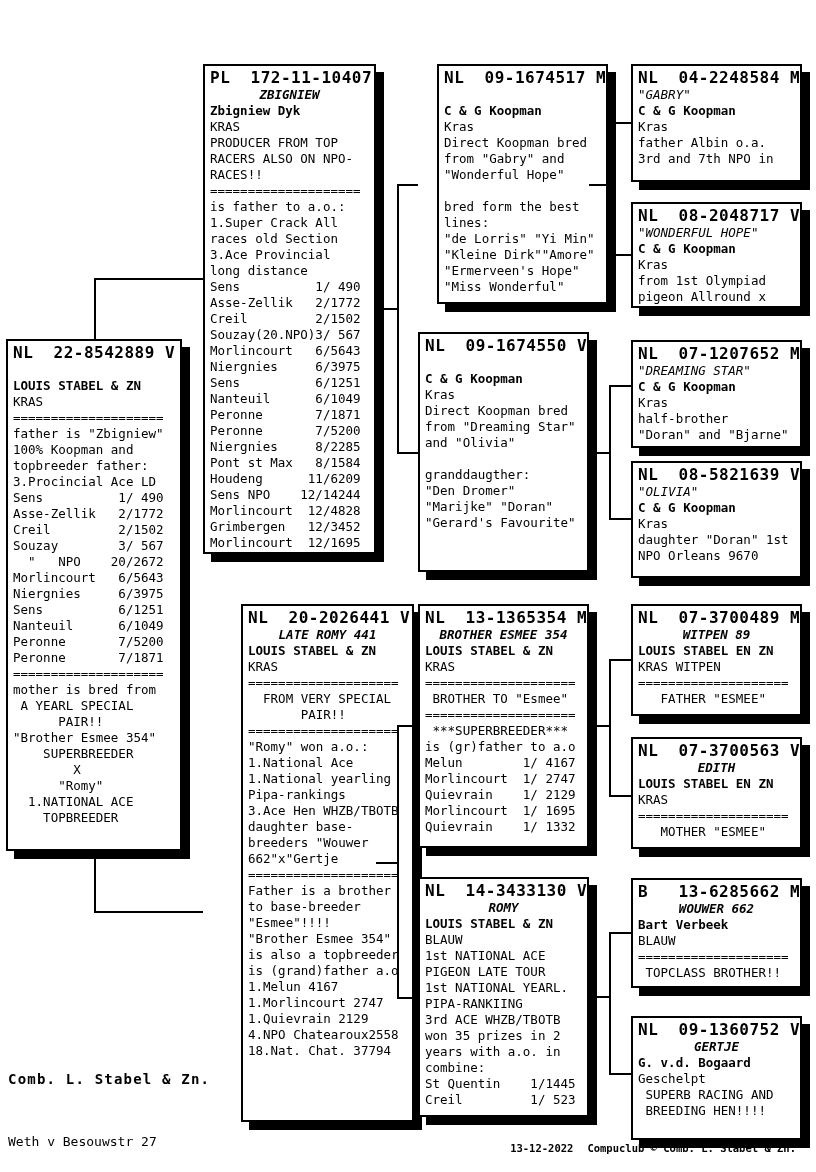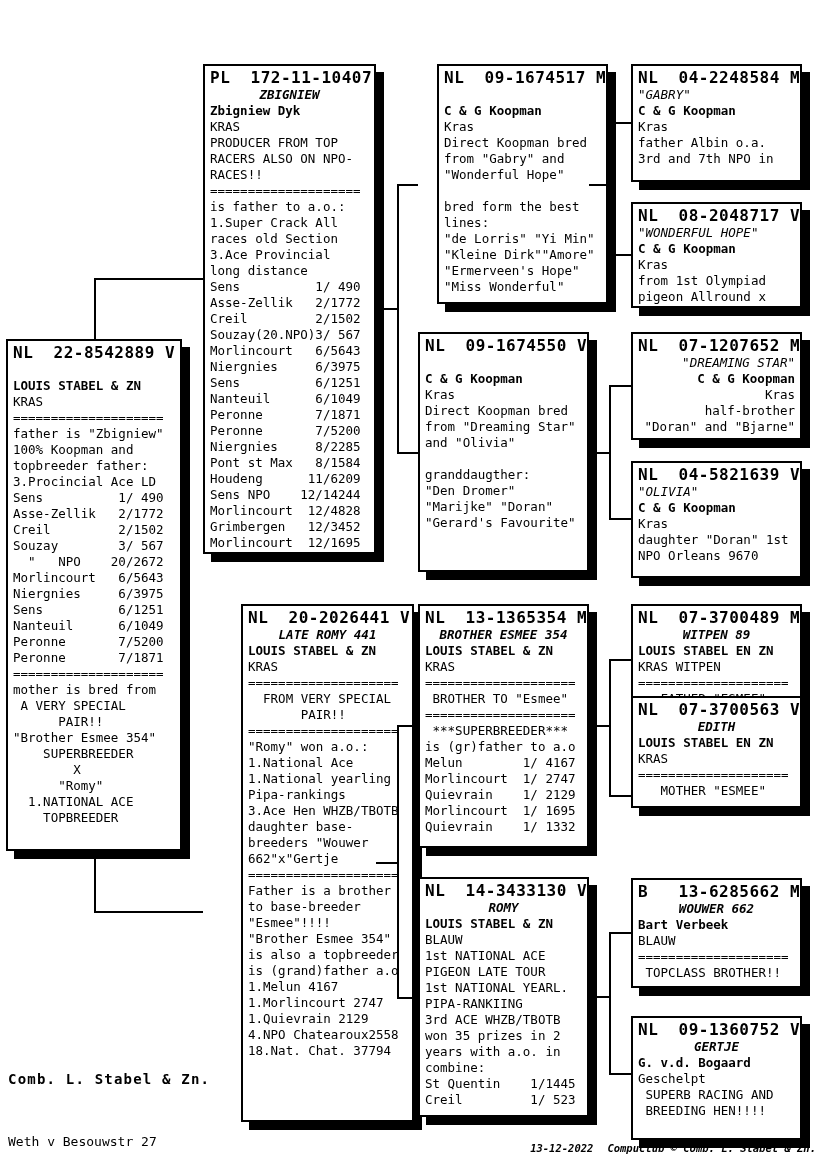--- a/index.html
+++ b/index.html
@@ -15,22 +15,22 @@
         white-space:pre;line-height:18px;}
   .bline{font-size:12.5px;line-height:16px;white-space:pre;}
   .s-b{font-weight:bold;}
   .s-i{font-style:italic;}
   .s-bi{font-weight:bold;font-style:italic;text-align:center;}
   .conn{position:absolute;background:#000;}
   .contact{position:absolute;left:8px;top:1033px;white-space:pre;}
   .contact .cname{font-weight:bold;font-size:14px;letter-spacing:1.2px;
                   margin-bottom:8px;}
   .contact .cline{font-size:13px;line-height:18px;}
-  .footer{position:absolute;right:0;top:1142px;font-size:10.5px;
-          font-style:italic;font-weight:bold;white-space:pre;}
+  .footer{position:absolute;right:20px;top:1142px;font-size:10.5px;
+          font-weight:bold;white-space:pre;}
   .footer span{margin-left:14px;}
 </style>
 </head>
 <body>
 
 <div id="page">
   <div id="pedigree">
       <div class="pbox" style="left: 6px; top: 339px; width: 176px; height: 512px;">
         <div class="ring">NL  22-8542889 V</div>
         <div class="bline"> </div>
@@ -47,21 +47,21 @@
         <div class="bline">Souzay        3/ 567</div>
         <div class="bline">  "   NPO    20/2672</div>
         <div class="bline">Morlincourt   6/5643</div>
         <div class="bline">Niergnies     6/3975</div>
         <div class="bline">Sens          6/1251</div>
         <div class="bline">Nanteuil      6/1049</div>
         <div class="bline">Peronne       7/5200</div>
         <div class="bline">Peronne       7/1871</div>
         <div class="bline">====================</div>
         <div class="bline">mother is bred from</div>
-        <div class="bline"> A VERY SPECIAL</div>
+        <div class="bline"> A YEARL SPECIAL</div>
         <div class="bline">      PAIR!!</div>
         <div class="bline">"Brother Esmee 354"</div>
         <div class="bline">    SUPERBREEDER</div>
         <div class="bline">        X</div>
         <div class="bline">      "Romy"</div>
         <div class="bline">  1.NATIONAL ACE</div>
         <div class="bline">    TOPBREEDER</div>
       </div>
       <div class="pbox" style="left: 203px; top: 64px; width: 173px; height: 490px;">
         <div class="ring">PL  172-11-10407 M</div>
@@ -196,45 +196,45 @@
         <div class="bline">3rd and 7th NPO in</div>
       </div>
       <div class="pbox" style="left: 631px; top: 202px; width: 171px; height: 106px;">
         <div class="ring">NL  08-2048717 V</div>
         <div class="bline s-i">"WONDERFUL HOPE"</div>
         <div class="bline s-b">C &amp; G Koopman</div>
         <div class="bline">Kras</div>
         <div class="bline">from 1st Olympiad</div>
         <div class="bline">pigeon Allround x</div>
       </div>
-      <div class="pbox" style="left: 631px; top: 332px; width: 171px; height: 108px; text-align: right;">
+      <div class="pbox" style="left: 631px; top: 340px; width: 171px; height: 108px;">
         <div class="ring">NL  07-1207652 M</div>
         <div class="bline s-i">"DREAMING STAR"</div>
         <div class="bline s-b">C &amp; G Koopman</div>
         <div class="bline">Kras</div>
         <div class="bline">half-brother</div>
         <div class="bline">"Doran" and "Bjarne"</div>
       </div>
       <div class="pbox" style="left: 631px; top: 461px; width: 171px; height: 117px;">
-        <div class="ring">NL  04-5821639 V</div>
+        <div class="ring">NL  08-5821639 V</div>
         <div class="bline s-i">"OLIVIA"</div>
         <div class="bline s-b">C &amp; G Koopman</div>
         <div class="bline">Kras</div>
         <div class="bline">daughter "Doran" 1st</div>
         <div class="bline">NPO Orleans 9670</div>
       </div>
       <div class="pbox" style="left: 631px; top: 604px; width: 171px; height: 112px;">
         <div class="ring">NL  07-3700489 M</div>
         <div class="bline s-bi">WITPEN 89</div>
         <div class="bline s-b">LOUIS STABEL EN ZN</div>
         <div class="bline">KRAS WITPEN</div>
         <div class="bline">====================</div>
         <div class="bline">   FATHER "ESMEE"</div>
       </div>
-      <div class="pbox" style="left: 631px; top: 696px; width: 171px; height: 112px;">
+      <div class="pbox" style="left: 631px; top: 737px; width: 171px; height: 112px;">
         <div class="ring">NL  07-3700563 V</div>
         <div class="bline s-bi">EDITH</div>
         <div class="bline s-b">LOUIS STABEL EN ZN</div>
         <div class="bline">KRAS</div>
         <div class="bline">====================</div>
         <div class="bline">   MOTHER "ESMEE"</div>
       </div>
       <div class="pbox" style="left: 631px; top: 878px; width: 171px; height: 110px;">
         <div class="ring">B   13-6285662 M</div>
         <div class="bline s-bi">WOUWER 662</div>

